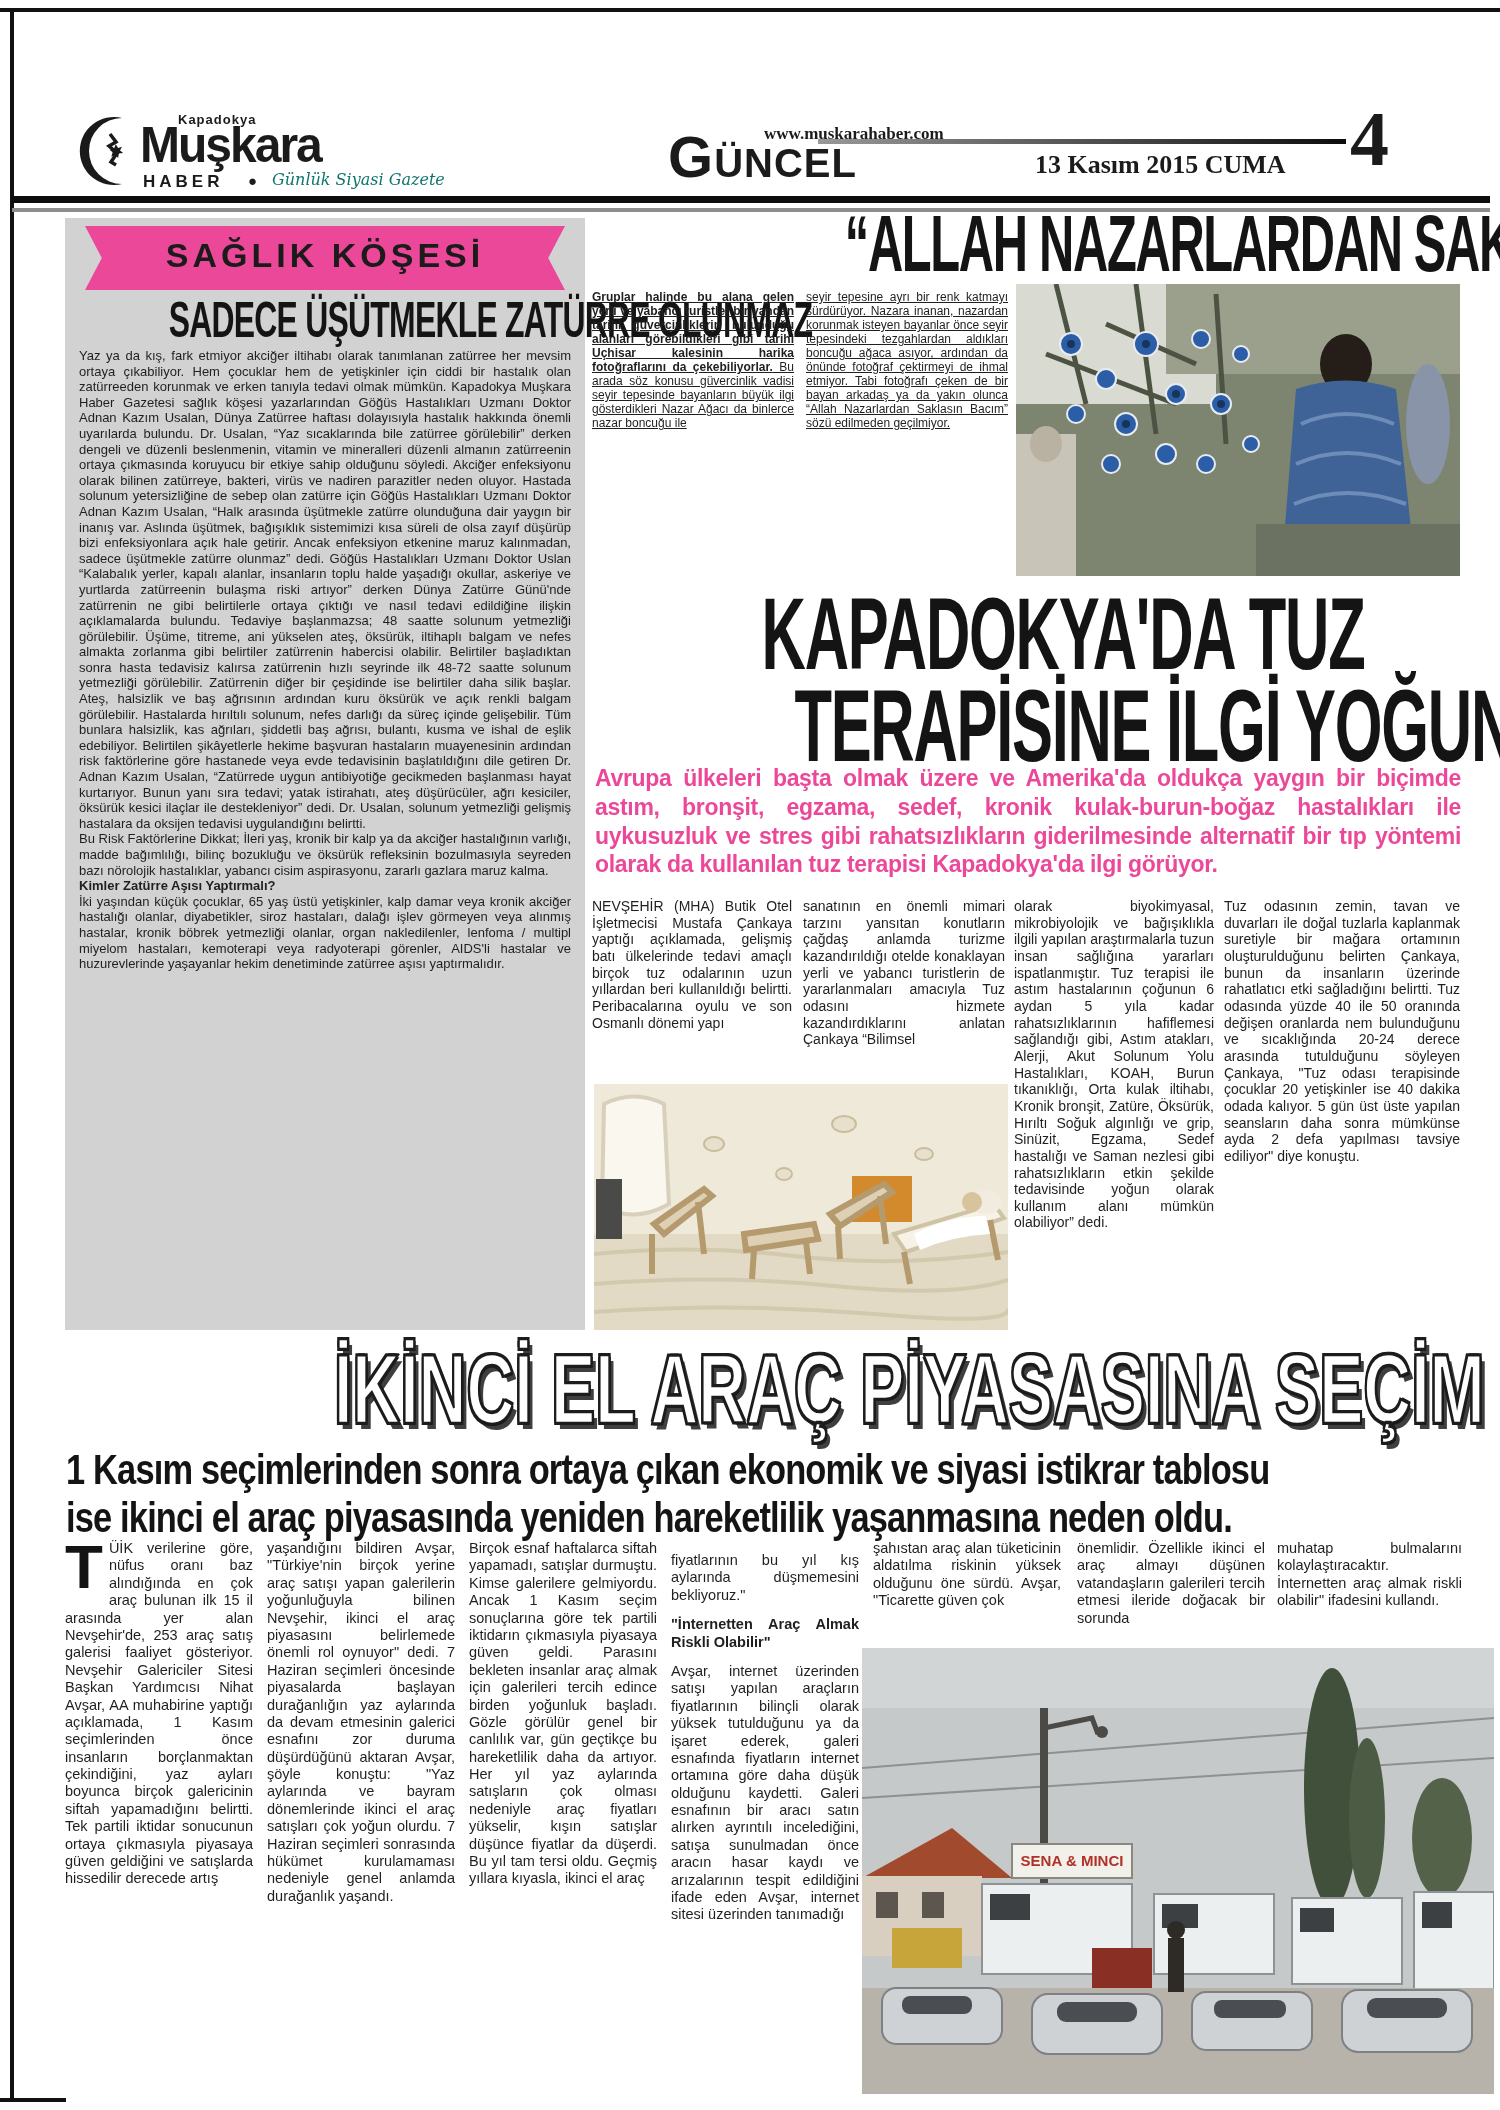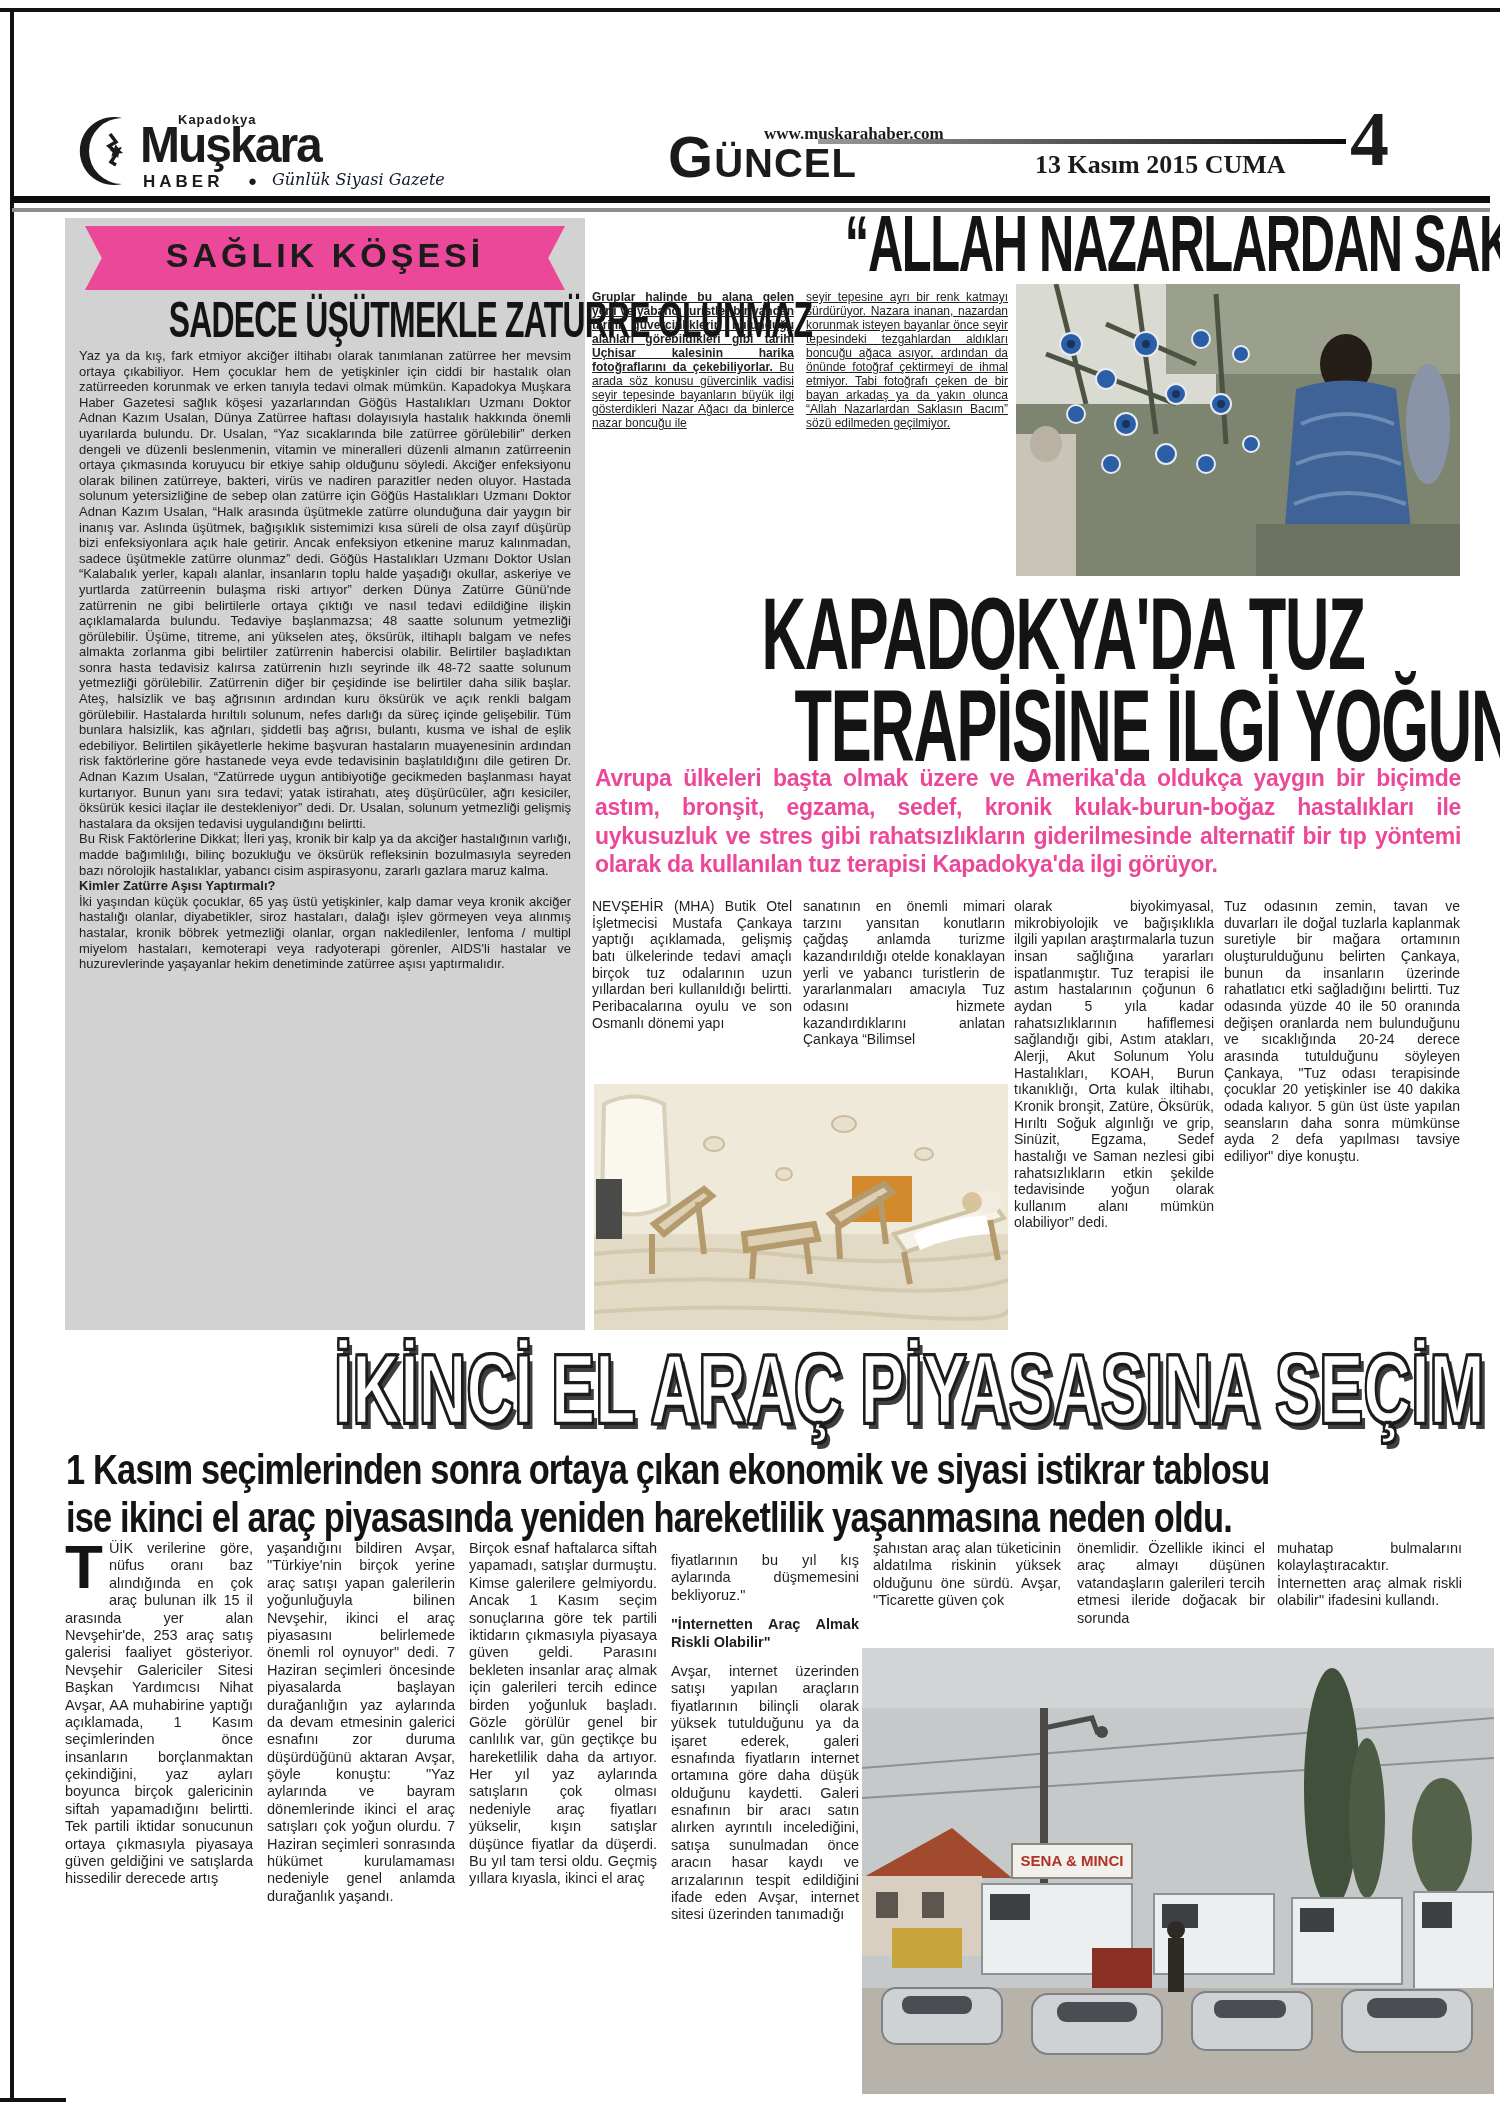--- a/index.html
+++ b/index.html
@@ -8,21 +8,21 @@
   .abs{position:absolute;}
   
   .frame-top{left:0;top:8px;width:1500px;height:4px;background:#111;}
   .frame-left{left:10px;top:8px;width:4px;height:2094px;background:#111;}
   .frame-bl{left:0;top:2098px;width:66px;height:4px;background:#111;}
   
   .brand-top{left:178px;top:112px;font-size:13px;font-weight:bold;letter-spacing:1px;}
   .brand{left:140px;top:116px;font-size:48px;font-weight:bold;letter-spacing:-2px;transform:scaleY(1.05);transform-origin:left top;}
   .brand-label{left:143px;top:172px;font-size:17px;font-weight:bold;letter-spacing:4px;}
   .brand-dot{left:248px;top:172px;font-size:15px;}
-  .brand-tagline{left:272px;top:170px;font-family:"DejaVu Serif","Liberation Serif",serif;font-style:italic;font-size:16px;color:#0f172a;}
+  .brand-tagline{left:272px;top:170px;font-family:"DejaVu Serif","Liberation Serif",serif;font-style:italic;font-size:16px;color:#0f766e;}
   .guncel{left:668px;top:128px;font-size:40px;font-weight:bold;letter-spacing:1px;line-height:1;}
   .guncel::first-letter{font-size:58px;}
   .site-url{left:764px;top:124px;font-family:"Liberation Serif",serif;font-weight:bold;font-size:17px;}
   .head-grad{left:818px;top:139px;width:528px;height:5px;background:linear-gradient(to right,#999,#0c0c0c);}
   .head-date{left:1035px;top:150px;font-family:"Liberation Serif",serif;font-weight:bold;font-size:26px;}
   .page-num{left:1350px;top:100px;font-family:"Liberation Serif",serif;font-weight:bold;font-size:78px;line-height:1;}
   .rule-black{left:12px;top:196px;width:1478px;height:7px;background:#0d0d0d;}
   .rule-gray{left:12px;top:208px;width:1478px;height:4px;background:#8d8d8d;}
   
   .health-panel{left:65px;top:218px;width:520px;height:1112px;background:#d2d2d2;}

